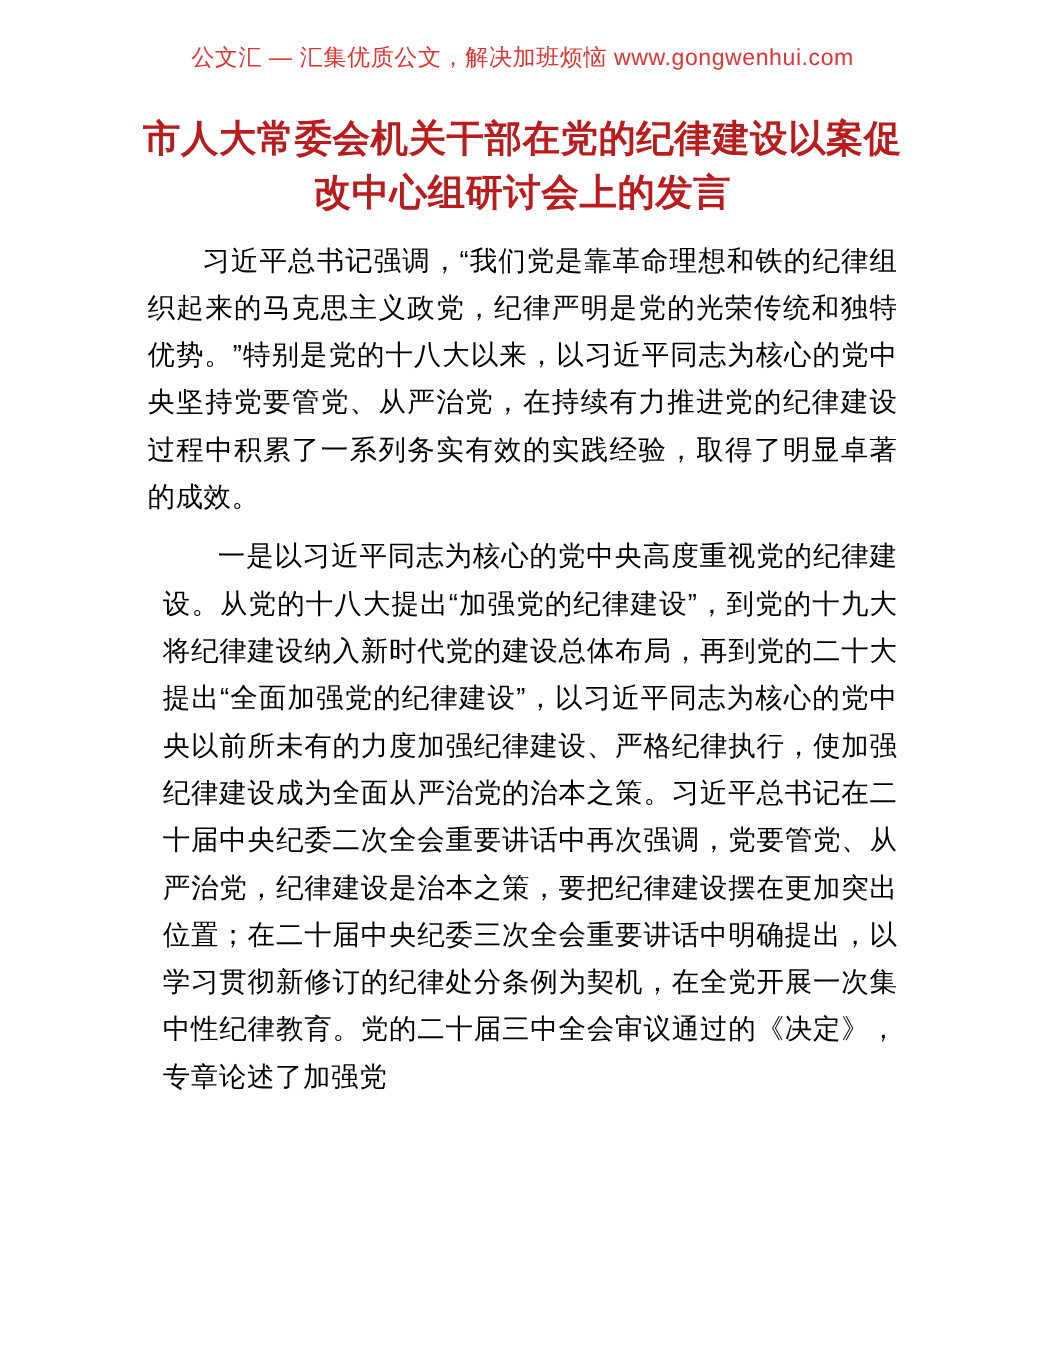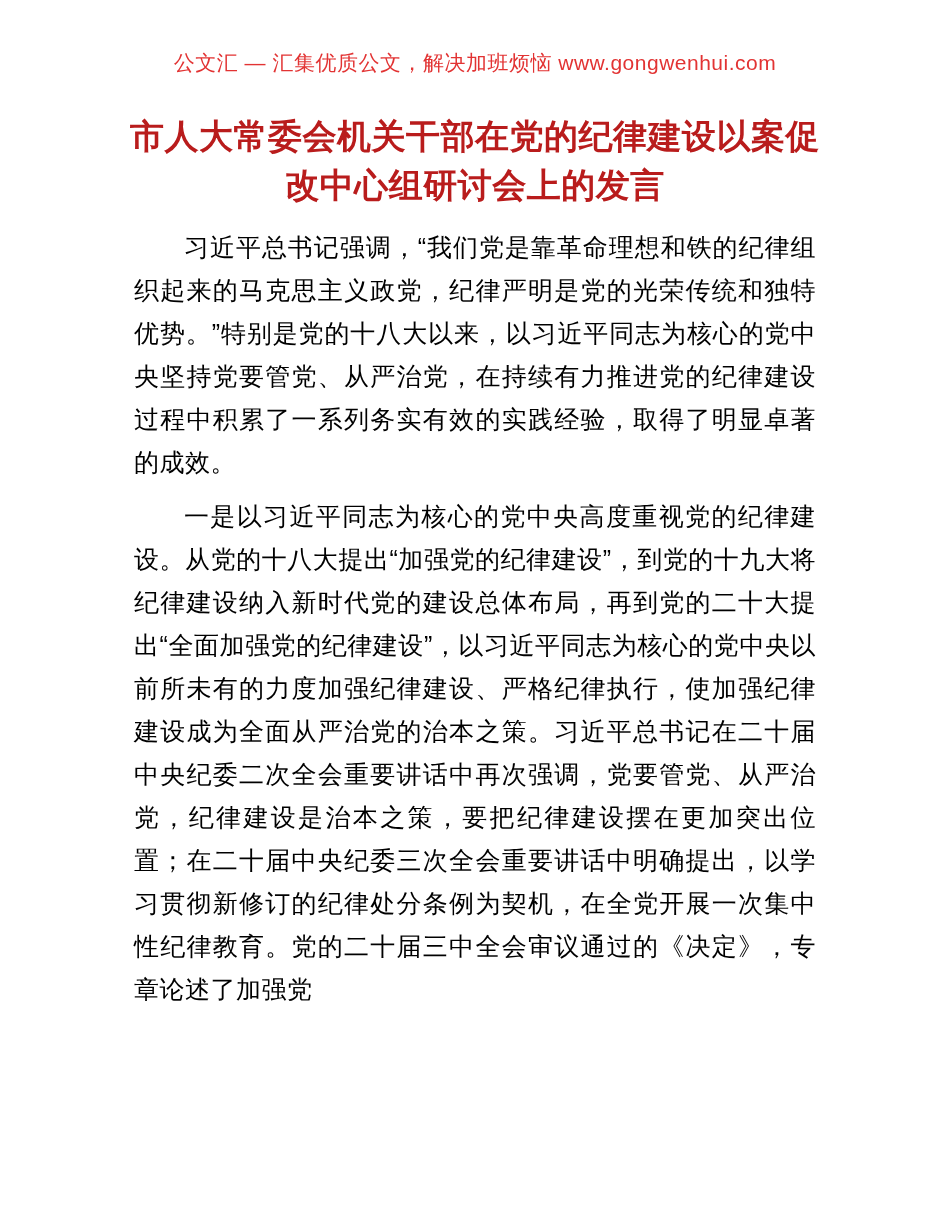--- a/index.html
+++ b/index.html
@@ -10,21 +10,21 @@
   .page {
     position: relative;
     width: 950px;
     height: 1230px;
     background: #ffffff;
     overflow: hidden;
     font-family: "Liberation Sans", "DejaVu Sans", sans-serif;
     color: #000000;
   }
   .watermark {
-    padding-top: 50px;
+    padding-top: 40px;
     text-align: center;
     font-size: 21px;
     line-height: 26px;
     color: #e23333;
     letter-spacing: 0.5px;
     white-space: nowrap;
   }
   .doc-title {
     width: 700px;
     margin: 36px auto 0 auto;
@@ -44,20 +44,21 @@
     text-align: justify;
     text-justify: inter-ideograph;
     color: #000000;
   }
   .doc-body p {
     margin: 0 0 11px 0;
     text-indent: 2em;
   }
   .doc-body p:last-child {
     margin-bottom: 0;
+    margin-left: 14px;
   }
   .section-heading {
     font-weight: 400;
   }
 </style>
 </head>
 <body>
 
 <div class="page">
 

